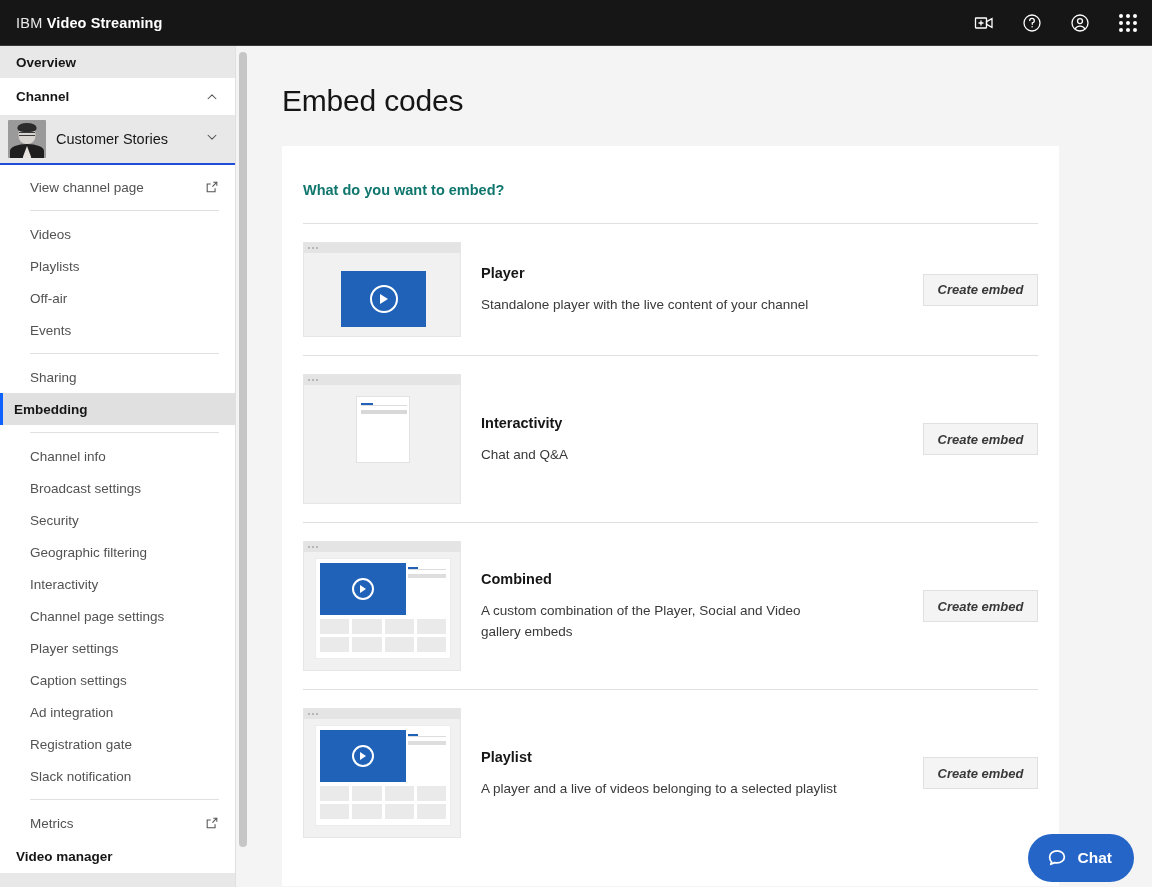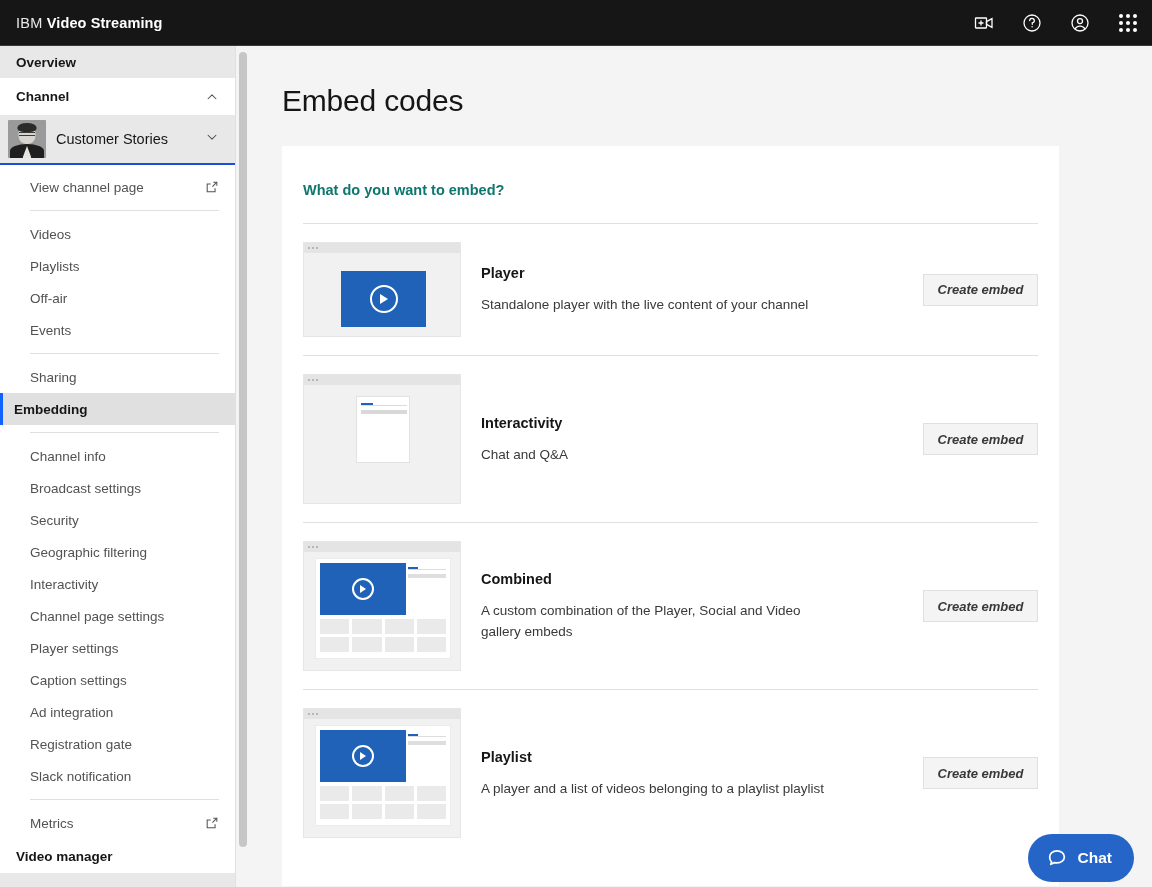--- a/index.html
+++ b/index.html
@@ -761,21 +761,21 @@
               <span></span>
             <span></span>
               <span></span>
               <span></span>
               <span></span>
           </div>
         </div>
       </div>
       <div class="embed-text">
         <div class="embed-title">Playlist</div>
-        <div class="embed-desc">A player and a list of videos belonging to a playlist playlist</div>
+        <div class="embed-desc">A player and a live of videos belonging to a selected playlist</div>
       </div>
       <button class="create-btn">Create embed</button>
     </div>
 
   </div>
 </div>
 
 <div class="chat-widget">
   <span style="display:flex;align-items:center;">
     <svg width="22" height="22" viewBox="0 0 24 24" fill="none" stroke="#ffffff" stroke-width="1.9">

